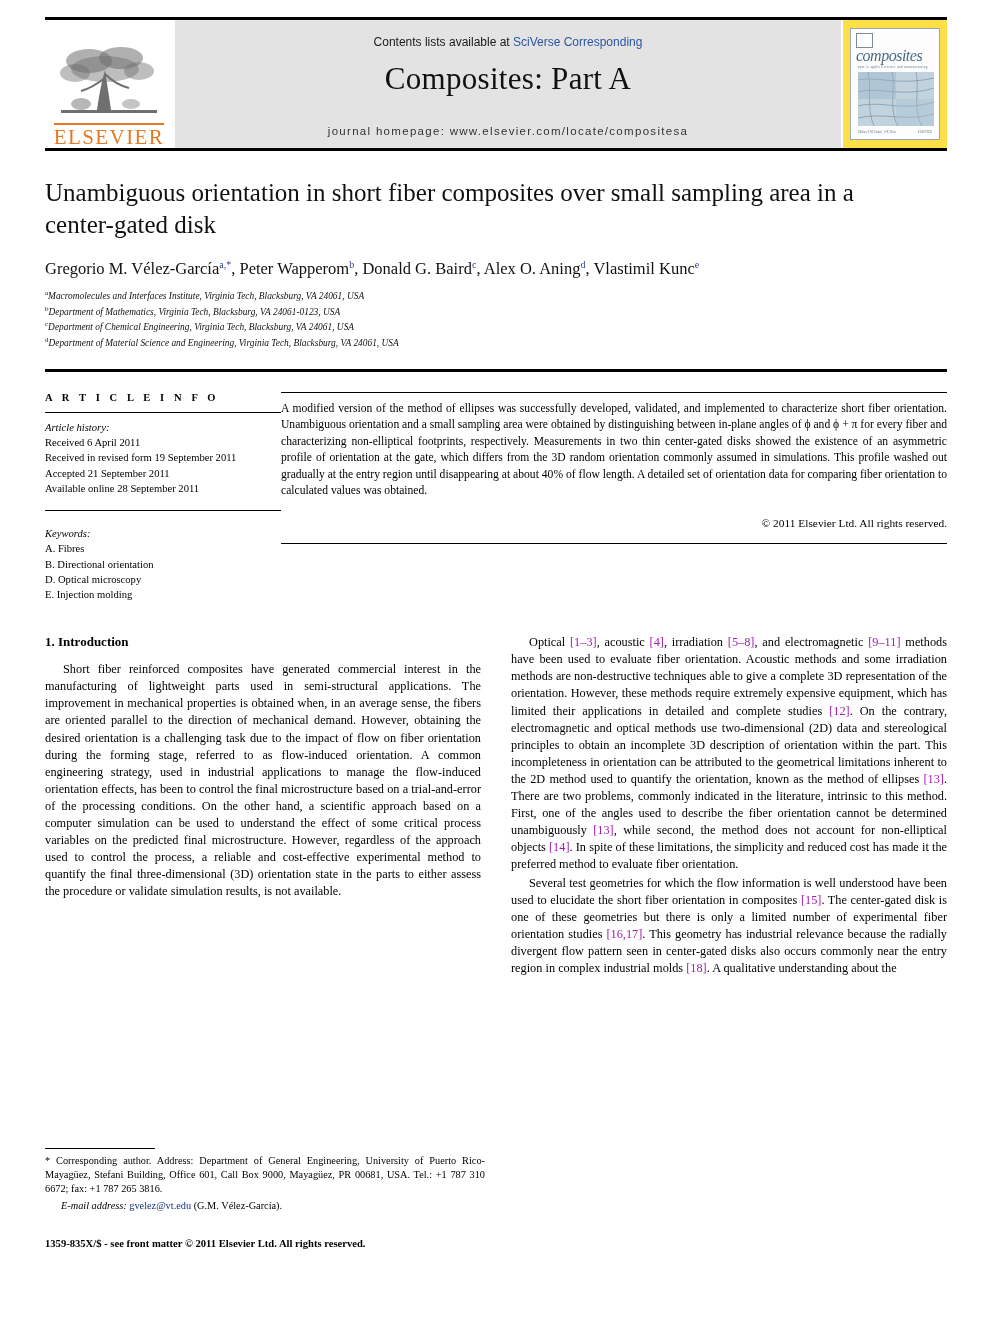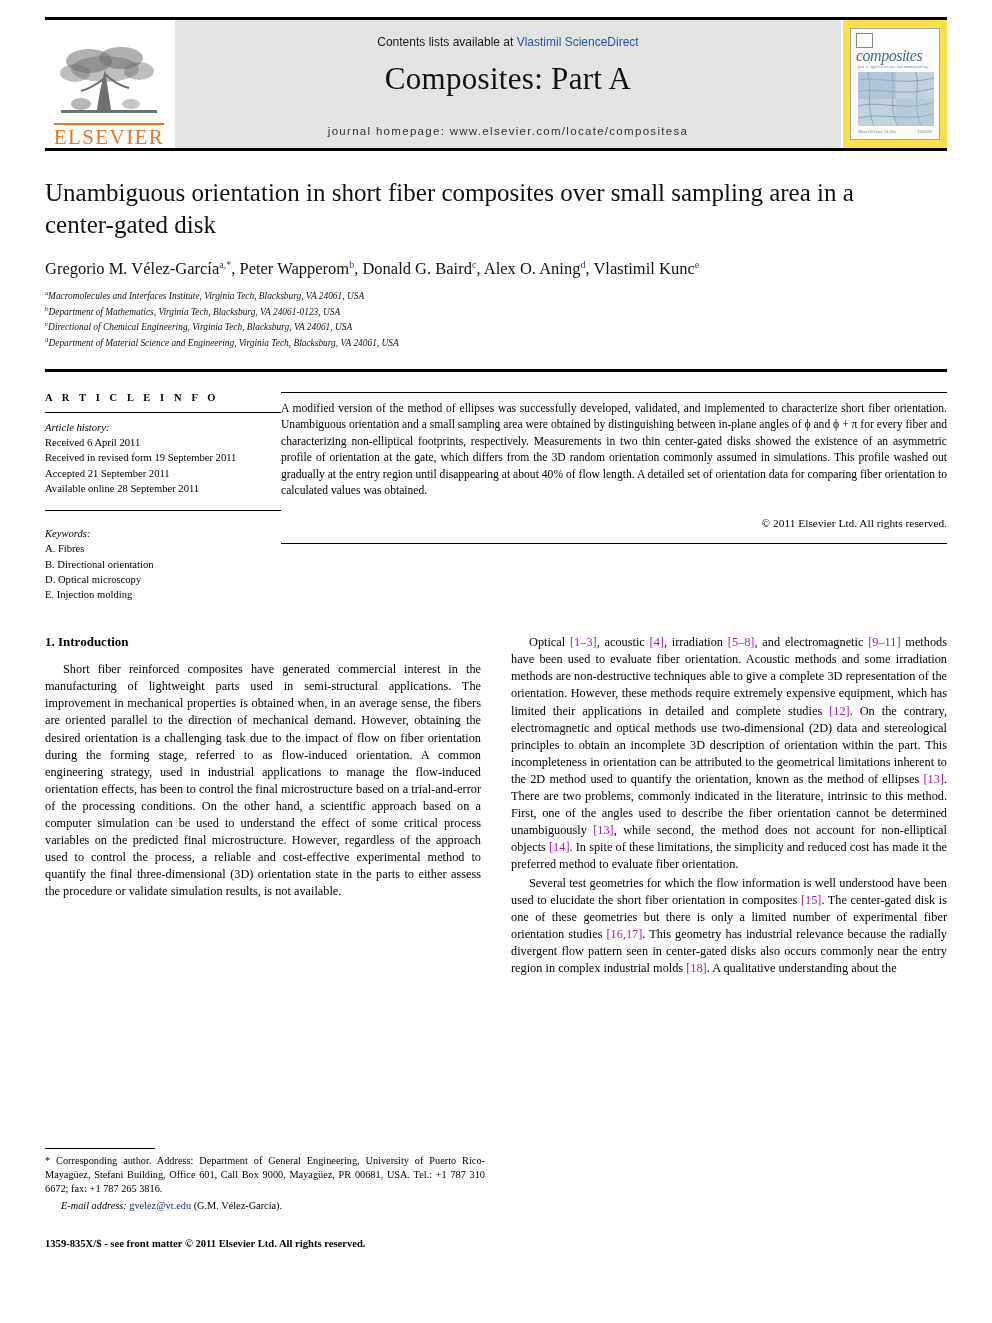--- a/index.html
+++ b/index.html
@@ -301,21 +301,21 @@
           <ellipse cx="26" cy="60" rx="10" ry="6" opacity="0.5"></ellipse>
           <ellipse cx="76" cy="60" rx="9" ry="5" opacity="0.4"></ellipse>
           <rect x="6" y="66" width="96" height="3"></rect>
         </g>
       </svg>
       <div class="elsevier-word">ELSEVIER</div>
     </div>
 
     <div class="journal-band">
       <div class="contents-line">
-        <span>Contents lists available at </span><span class="sd-link">Vlastimil ScienceDirect</span>
+        <span>Contents lists available at </span><span class="sd-link">SciVerse Corresponding</span>
       </div>
       <div class="journal-title">Composites: Part A</div>
       <div class="homepage-line">journal homepage: www.elsevier.com/locate/compositesa</div>
     </div>
 
     <div class="cover-thumb">
       <div class="cover-inner">
         <div class="cover-els"></div>
         <div class="cover-word">composites</div>
         <div class="cover-sub">part A: applied science and manufacturing</div>
@@ -352,21 +352,21 @@
       <span><span>Gregorio M. Vélez-García</span><sup>a,*</sup></span>,
       <span><span>Peter Wapperom</span><sup>b</sup></span>,
       <span><span>Donald G. Baird</span><sup>c</sup></span>,
       <span><span>Alex O. Aning</span><sup>d</sup></span>,
       <span><span>Vlastimil Kunc</span><sup>e</sup></span>
     </div>
 
     <div class="affiliations">
       <div><sup>a</sup><span>Macromolecules and Interfaces Institute, Virginia Tech, Blacksburg, VA 24061, USA</span></div>
       <div><sup>b</sup><span>Department of Mathematics, Virginia Tech, Blacksburg, VA 24061-0123, USA</span></div>
-      <div><sup>c</sup><span>Directional of Chemical Engineering, Virginia Tech, Blacksburg, VA 24061, USA</span></div>
+      <div><sup>c</sup><span>Department of Chemical Engineering, Virginia Tech, Blacksburg, VA 24061, USA</span></div>
       <div><sup>d</sup><span>Department of Material Science and Engineering, Virginia Tech, Blacksburg, VA 24061, USA</span></div>
     </div>
   </div>
 
   <div class="thick-rule"></div>
 
   <div class="info-abstract">
 
     <div class="col-info">
       <div class="sec-head">A R T I C L E   I N F O</div>

